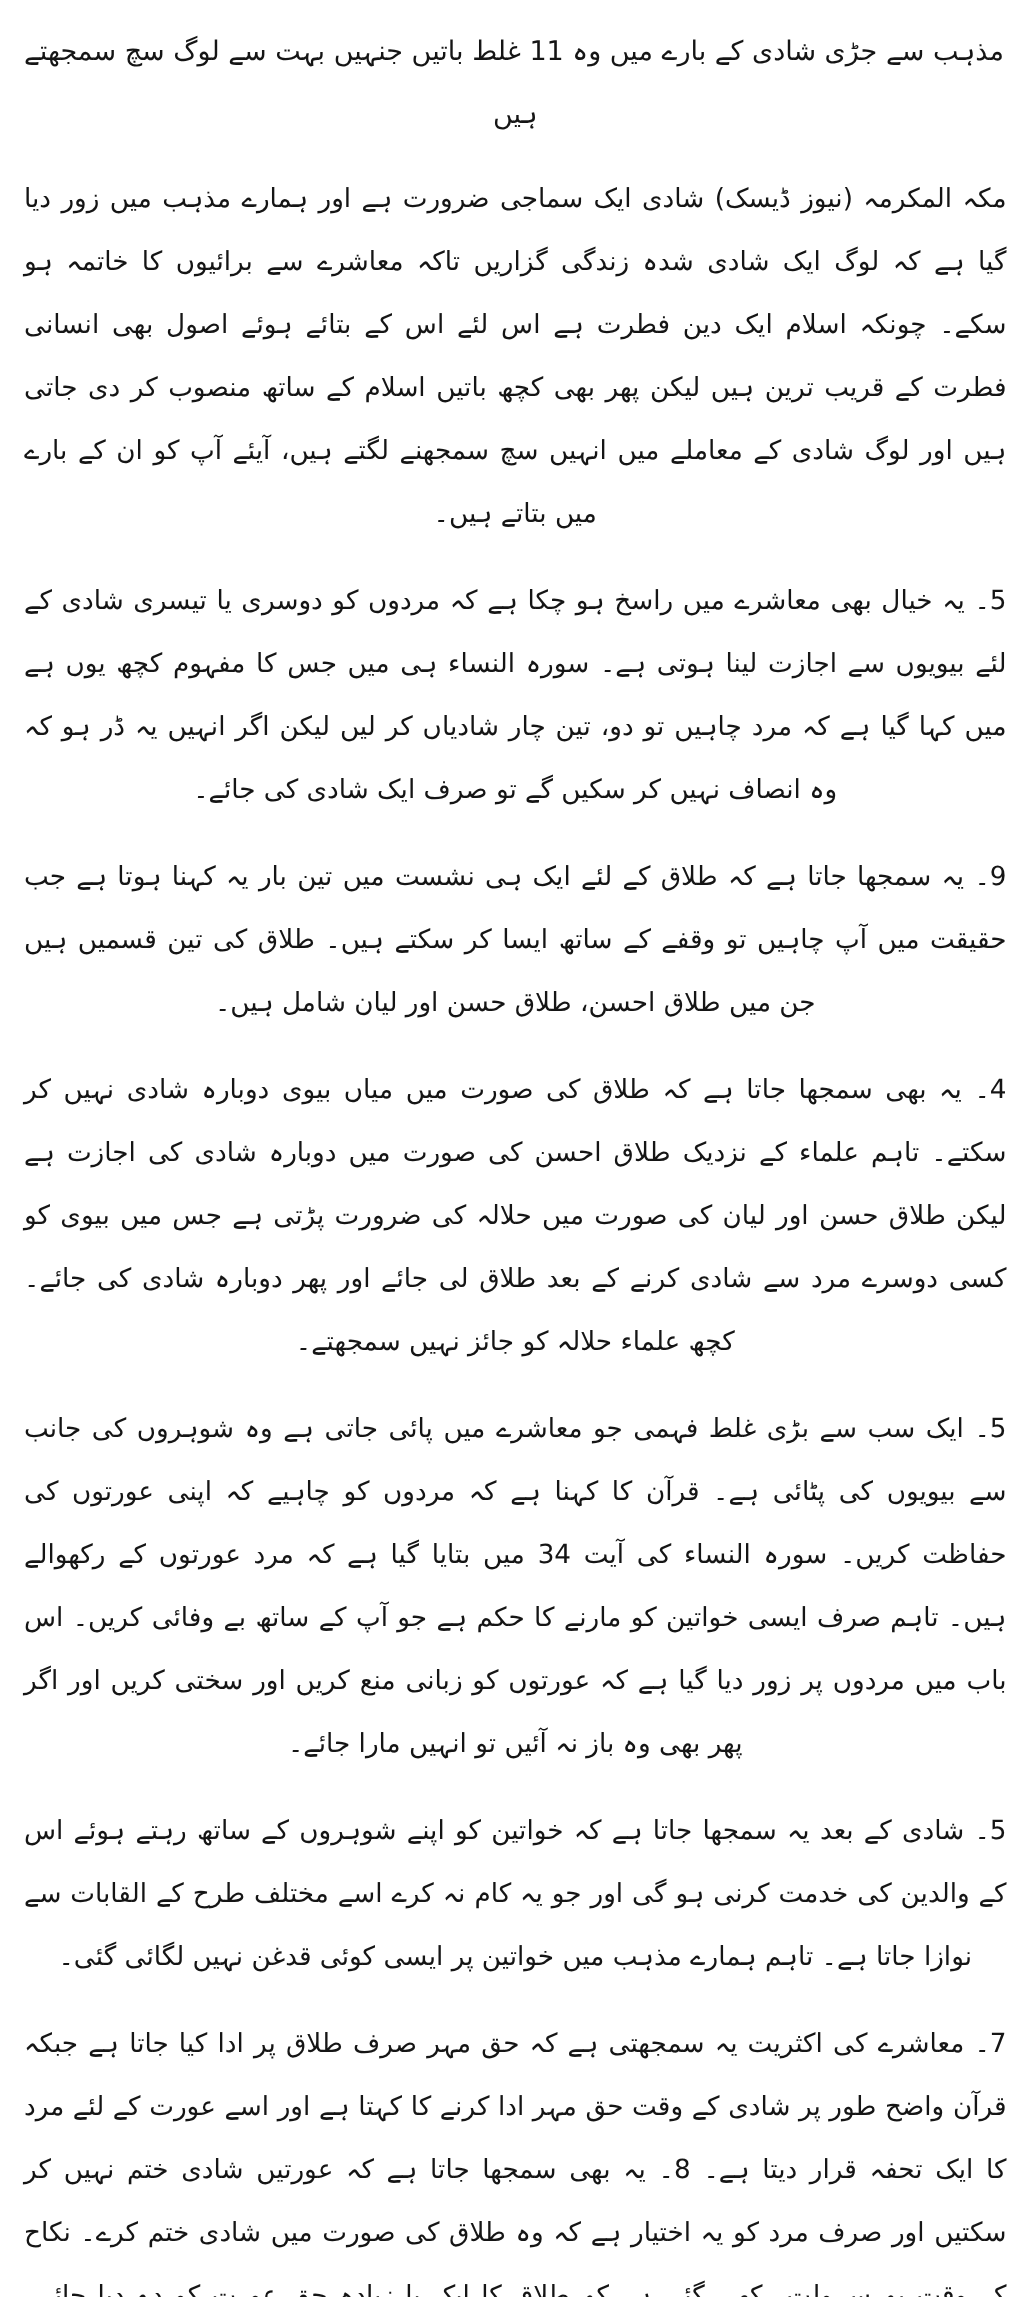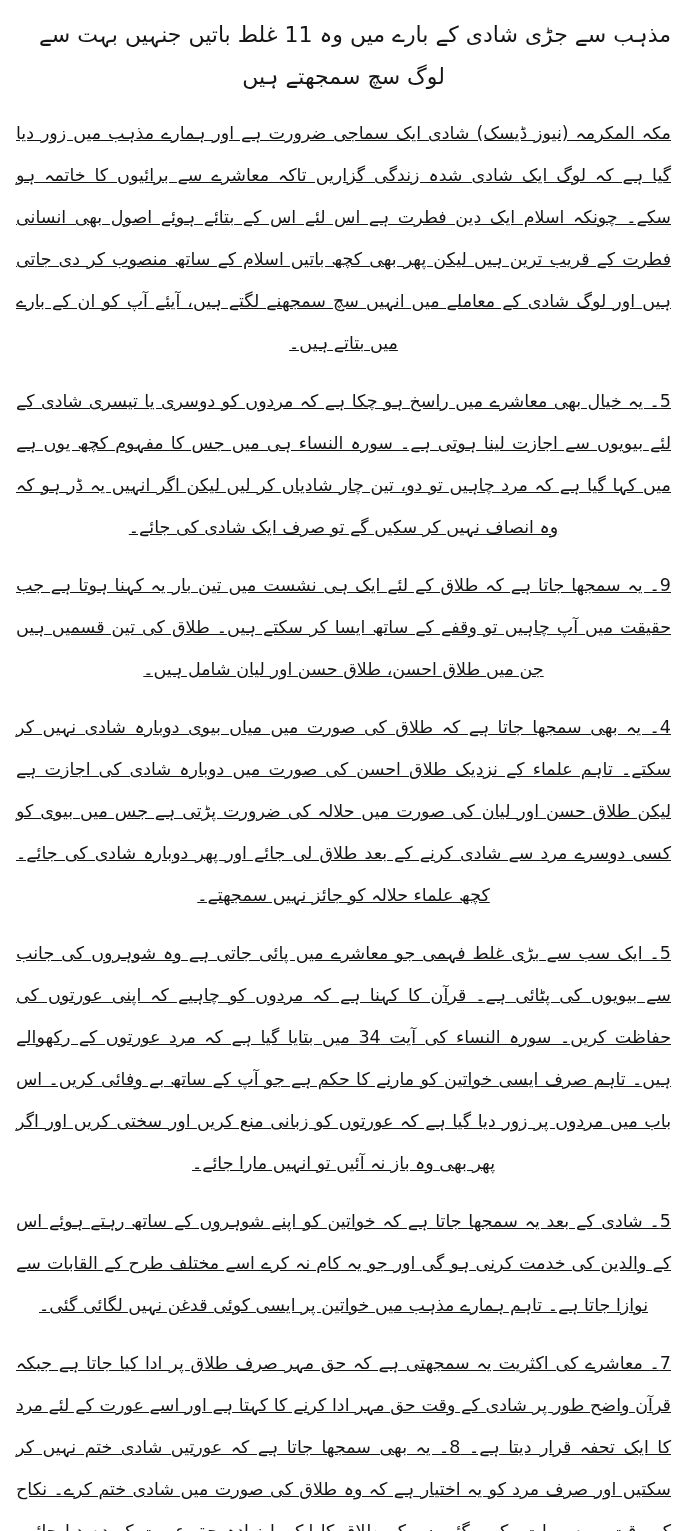--- a/index.html
+++ b/index.html
@@ -18,31 +18,30 @@
     color: #151515;
   }
   .urdu-block {
     direction: rtl;
     font-size: 17.5px;
     line-height: 42px;
     color: #151515;
   }
   .article-title {
     margin: 0 0 14px 0;
-    font-size: 22px;
+    font-size: 18px;
     font-weight: normal;
-    text-align: right;
+    text-align: left;
     text-align-last: center;
     line-height: 42px;
   }
   .para {
     margin: 0 0 16px 0;
     text-align: justify;
     text-align-last: center;
-    text-decoration: underline;
   }
 </style>
 </head>
 <body>
 
 <div class="page">
 
   <h1 class="urdu-block article-title">مذہب سے جڑی شادی کے بارے میں وہ 11 غلط باتیں جنہیں بہت سے لوگ سچ سمجھتے ہیں</h1>
 
   <p class="urdu-block para">مکہ المکرمہ (نیوز ڈیسک) شادی ایک سماجی ضرورت ہے اور ہمارے مذہب میں زور دیا گیا ہے کہ لوگ ایک شادی شدہ زندگی گزاریں تاکہ معاشرے سے برائیوں کا خاتمہ ہو سکے۔ چونکہ اسلام ایک دین فطرت ہے اس لئے اس کے بتائے ہوئے اصول بھی انسانی فطرت کے قریب ترین ہیں لیکن پھر بھی کچھ باتیں اسلام کے ساتھ منصوب کر دی جاتی ہیں اور لوگ شادی کے معاملے میں انہیں سچ سمجھنے لگتے ہیں، آیئے آپ کو ان کے بارے میں بتاتے ہیں۔</p>

